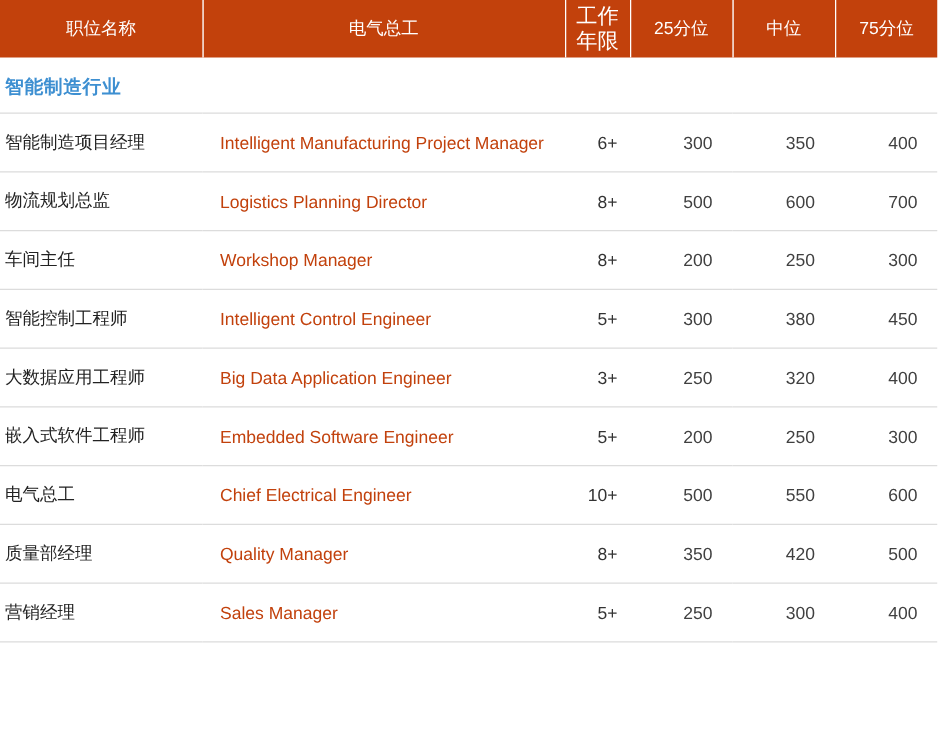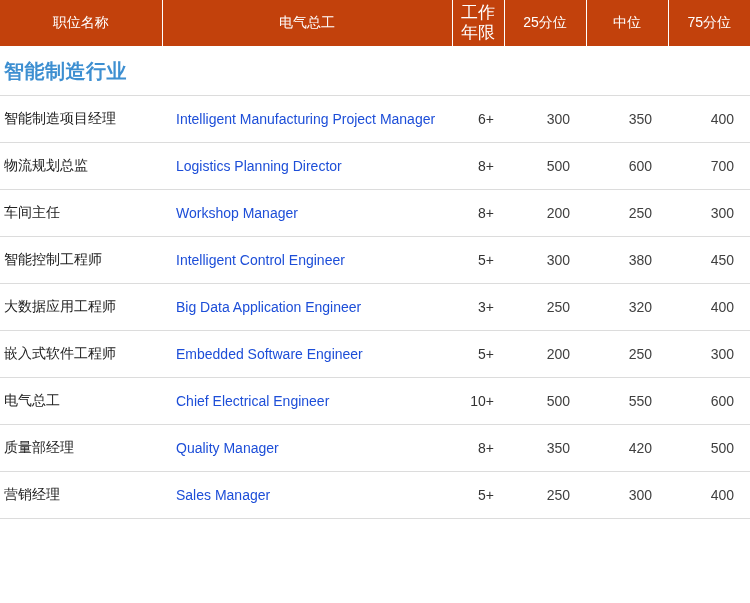--- a/index.html
+++ b/index.html
@@ -45,42 +45,42 @@
   .col-p25 { width: 82px; }
   .col-med { width: 82px; }
   .col-p75 { width: 82px; }
 
   .section-row td {
     border-bottom: 1px solid #dcdcdc;
     padding: 0;
   }
   .section-title {
     color: #3d8fd1;
-    font-size: 20px;
+    font-size: 15px;
     font-weight: bold;
     padding: 12px 0 10px 4px;
     letter-spacing: 0.5px;
   }
 
   .salary-table tbody td {
     border-bottom: 1px solid #dcdcdc;
     font-size: 14px;
     vertical-align: middle;
     height: 44px;
   }
   .cell-cn {
     padding-left: 4px;
     padding-right: 6px;
     color: #222222;
     font-size: 13.5px;
   }
   .cell-en {
     padding-left: 14px;
     padding-right: 10px;
-    color: #1d4ed8;
+    color: #c2410c;
     font-size: 14.5px;
     line-height: 1.35;
   }
   .cell-num {
     text-align: right;
     padding-right: 16px;
     color: #404040;
     font-size: 14.5px;
   }
   .cell-yr {

